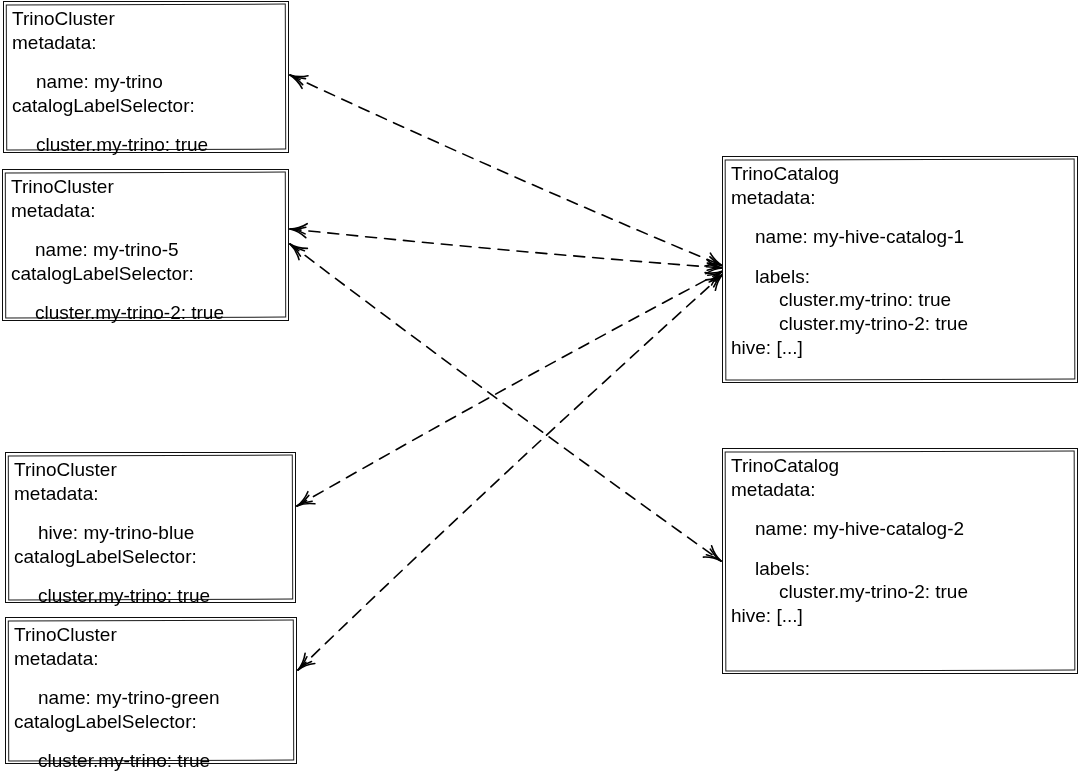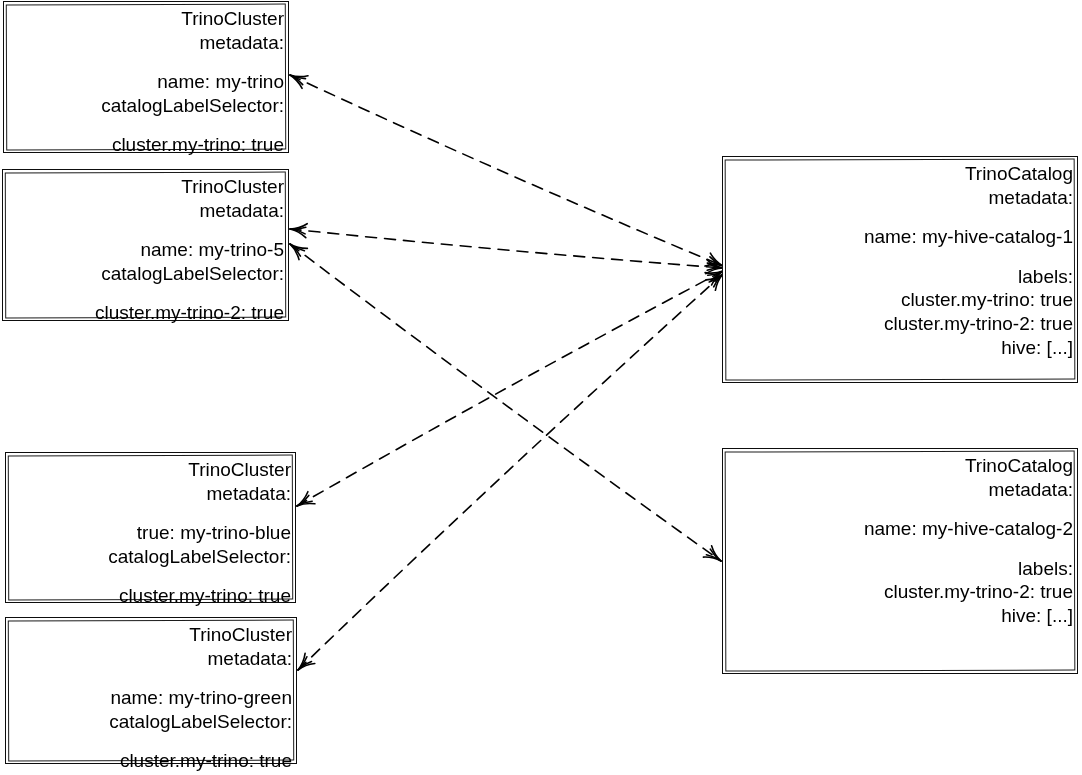--- a/index.html
+++ b/index.html
@@ -38,21 +38,20 @@
     inset: 2px;
     border: 1px solid #1c1c1c;
     transform: rotate(-0.18deg);
     pointer-events: none;
   }
   .t-line {
     position: relative;
     line-height: 23.6px;
     white-space: pre;
     z-index: 3;
-    text-align: right;
   }
   .ind1 { padding-left: 24px; margin-top: 16px; }
   .ind2 { padding-left: 48px; }
 </style>
 </head>
 <body>
 
 <div class="canvas">
 
   <svg id="connections-svg" width="1082" height="775">
@@ -125,21 +124,21 @@
     <div class="t-line">TrinoCluster</div>
     <div class="t-line">metadata:</div>
     <div class="t-line ind1">name: my-trino-5</div>
     <div class="t-line">catalogLabelSelector:</div>
     <div class="t-line ind1">cluster.my-trino-2: true</div>
   </div>
 
   <div class="node" style="left:5px; top:452px; width:291px; height:151px;">
     <div class="t-line">TrinoCluster</div>
     <div class="t-line">metadata:</div>
-    <div class="t-line ind1">true: my-trino-blue</div>
+    <div class="t-line ind1">hive: my-trino-blue</div>
     <div class="t-line">catalogLabelSelector:</div>
     <div class="t-line ind1">cluster.my-trino: true</div>
   </div>
 
   <div class="node" style="left:5px; top:617px; width:292px; height:147px;">
     <div class="t-line">TrinoCluster</div>
     <div class="t-line">metadata:</div>
     <div class="t-line ind1">name: my-trino-green</div>
     <div class="t-line">catalogLabelSelector:</div>
     <div class="t-line ind1">cluster.my-trino: true</div>

